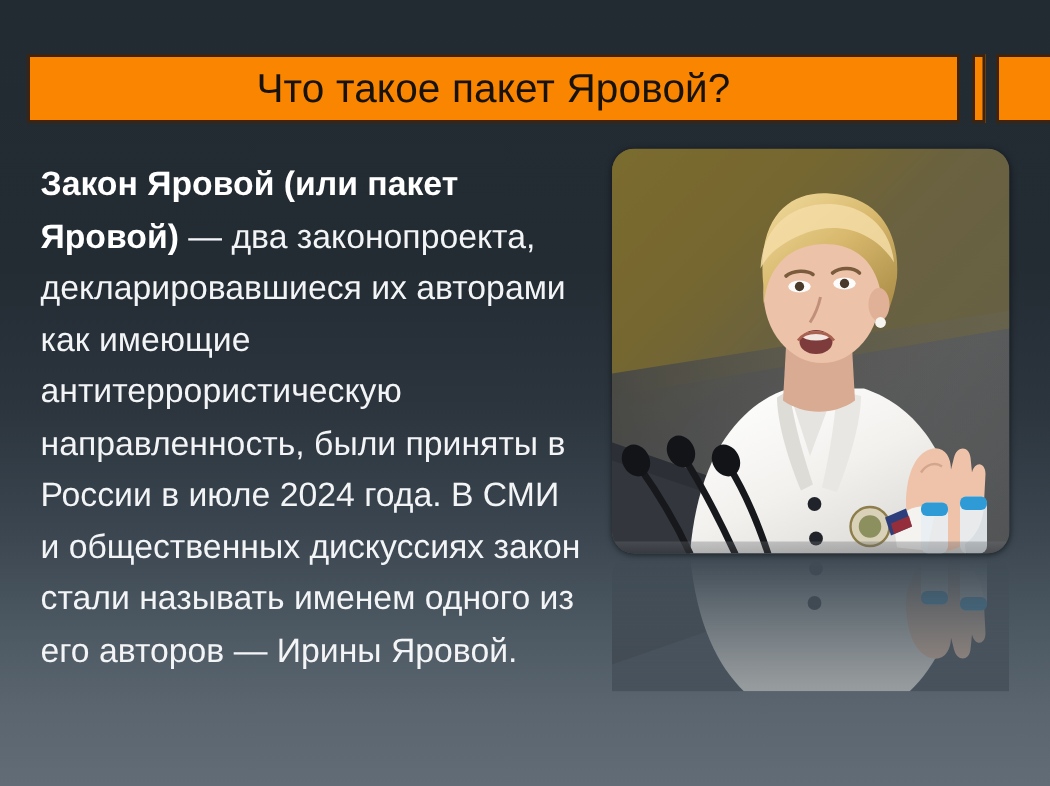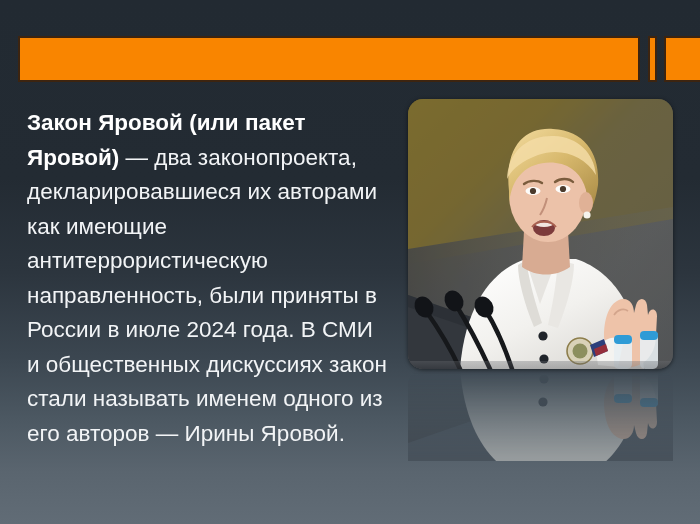--- a/index.html
+++ b/index.html
@@ -65,20 +65,21 @@
 </head>
 <body>
 
 <div id="slide">
 
   <div class="title-band">
     <div class="band-seg band-main"></div>
     <div class="band-seg band-tick"></div>
     <div class="band-seg band-right"></div>
   </div>
+  <div class="title-text">Что такое пакет Яровой?</div>
 
   <div class="body-text">
     <b>Закон Яровой (или пакет Яровой)</b><span> — два законопроекта, декларировавшиеся их авторами как имеющие антитеррористическую направленность, были приняты в России в июле 2024 года. В СМИ и общественных дискуссиях закон стали называть именем одного из его авторов — Ирины Яровой.</span>
   </div>
 
   <div class="photo-wrap">
     <div class="photo">
       <svg viewBox="0 0 265 270" preserveAspectRatio="xMidYMid slice" aria-hidden="true">
         <defs>
           <linearGradient id="bgWall" x1="0" y1="0" x2="1" y2="1">

